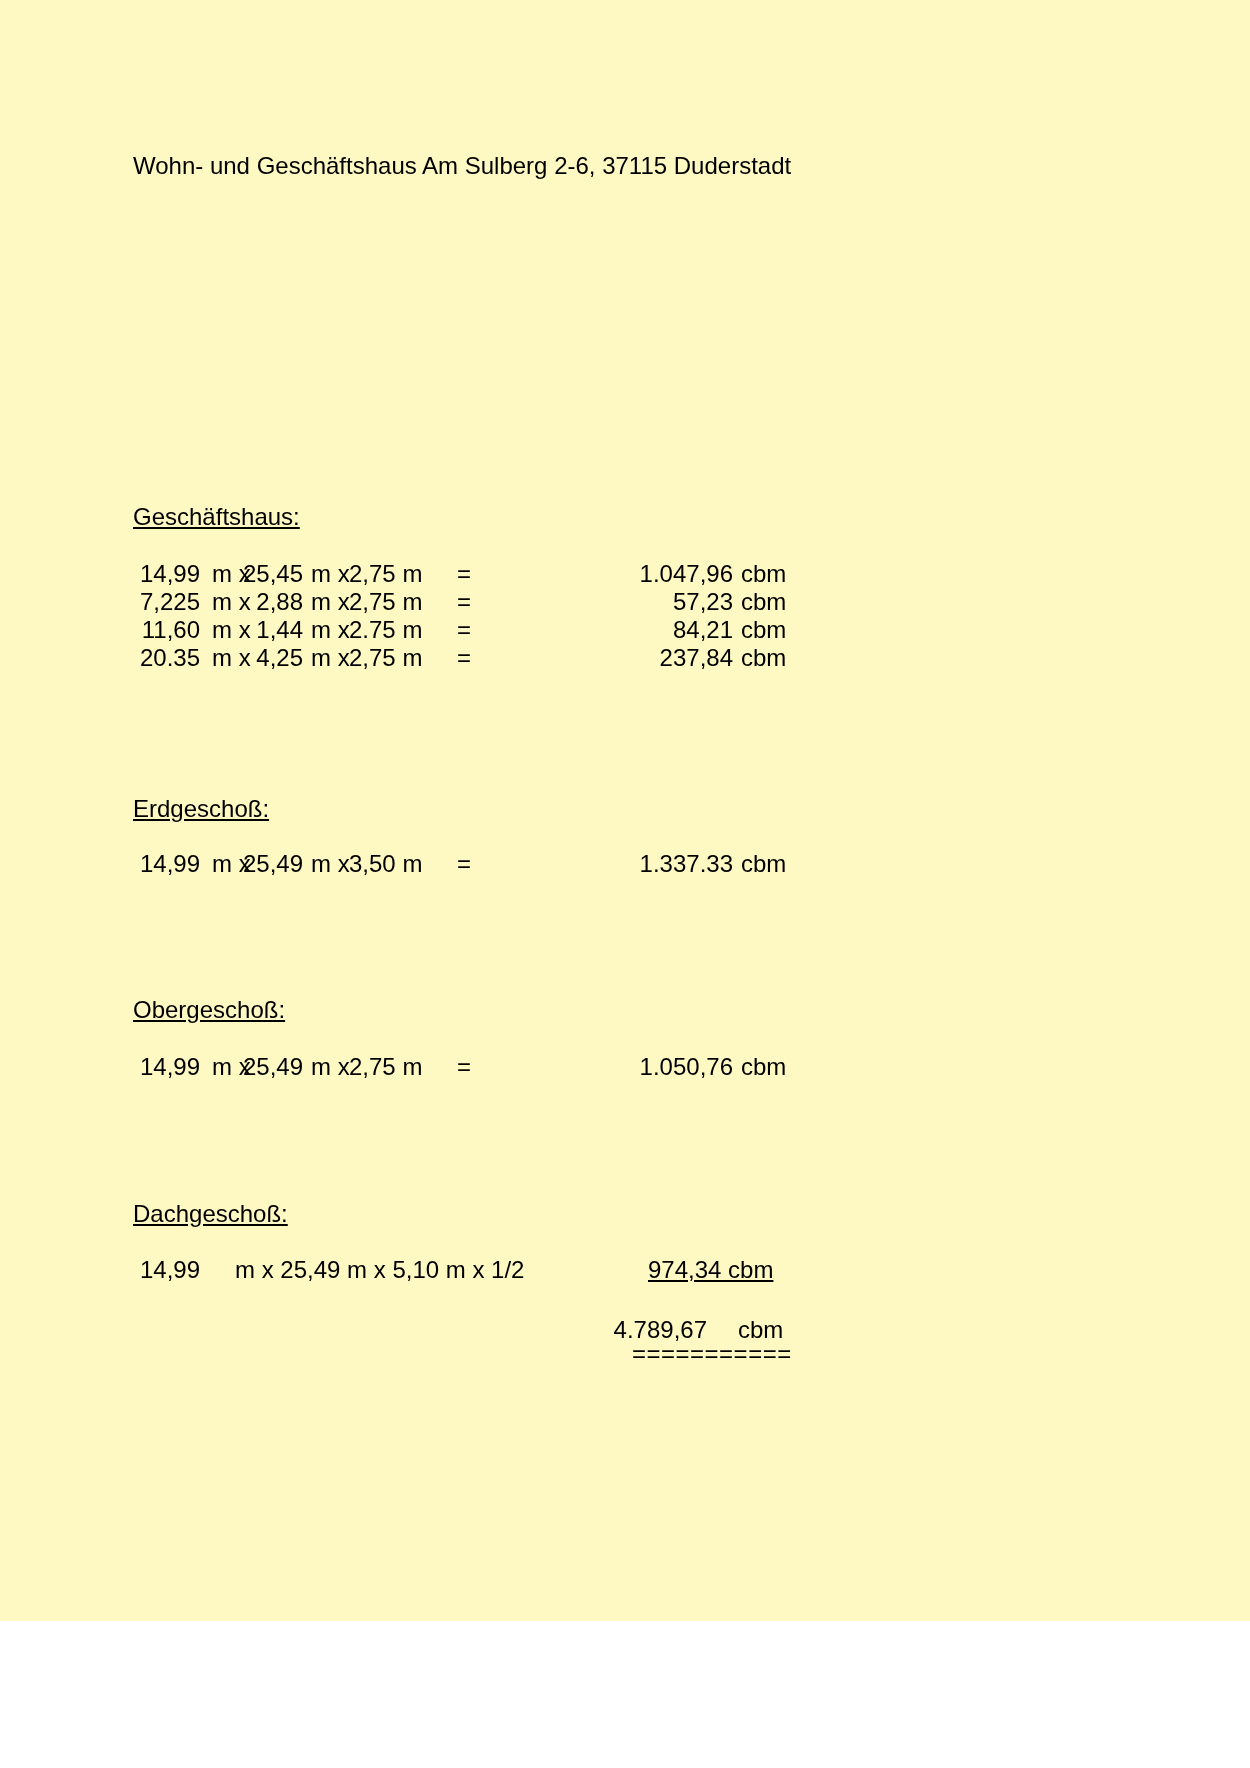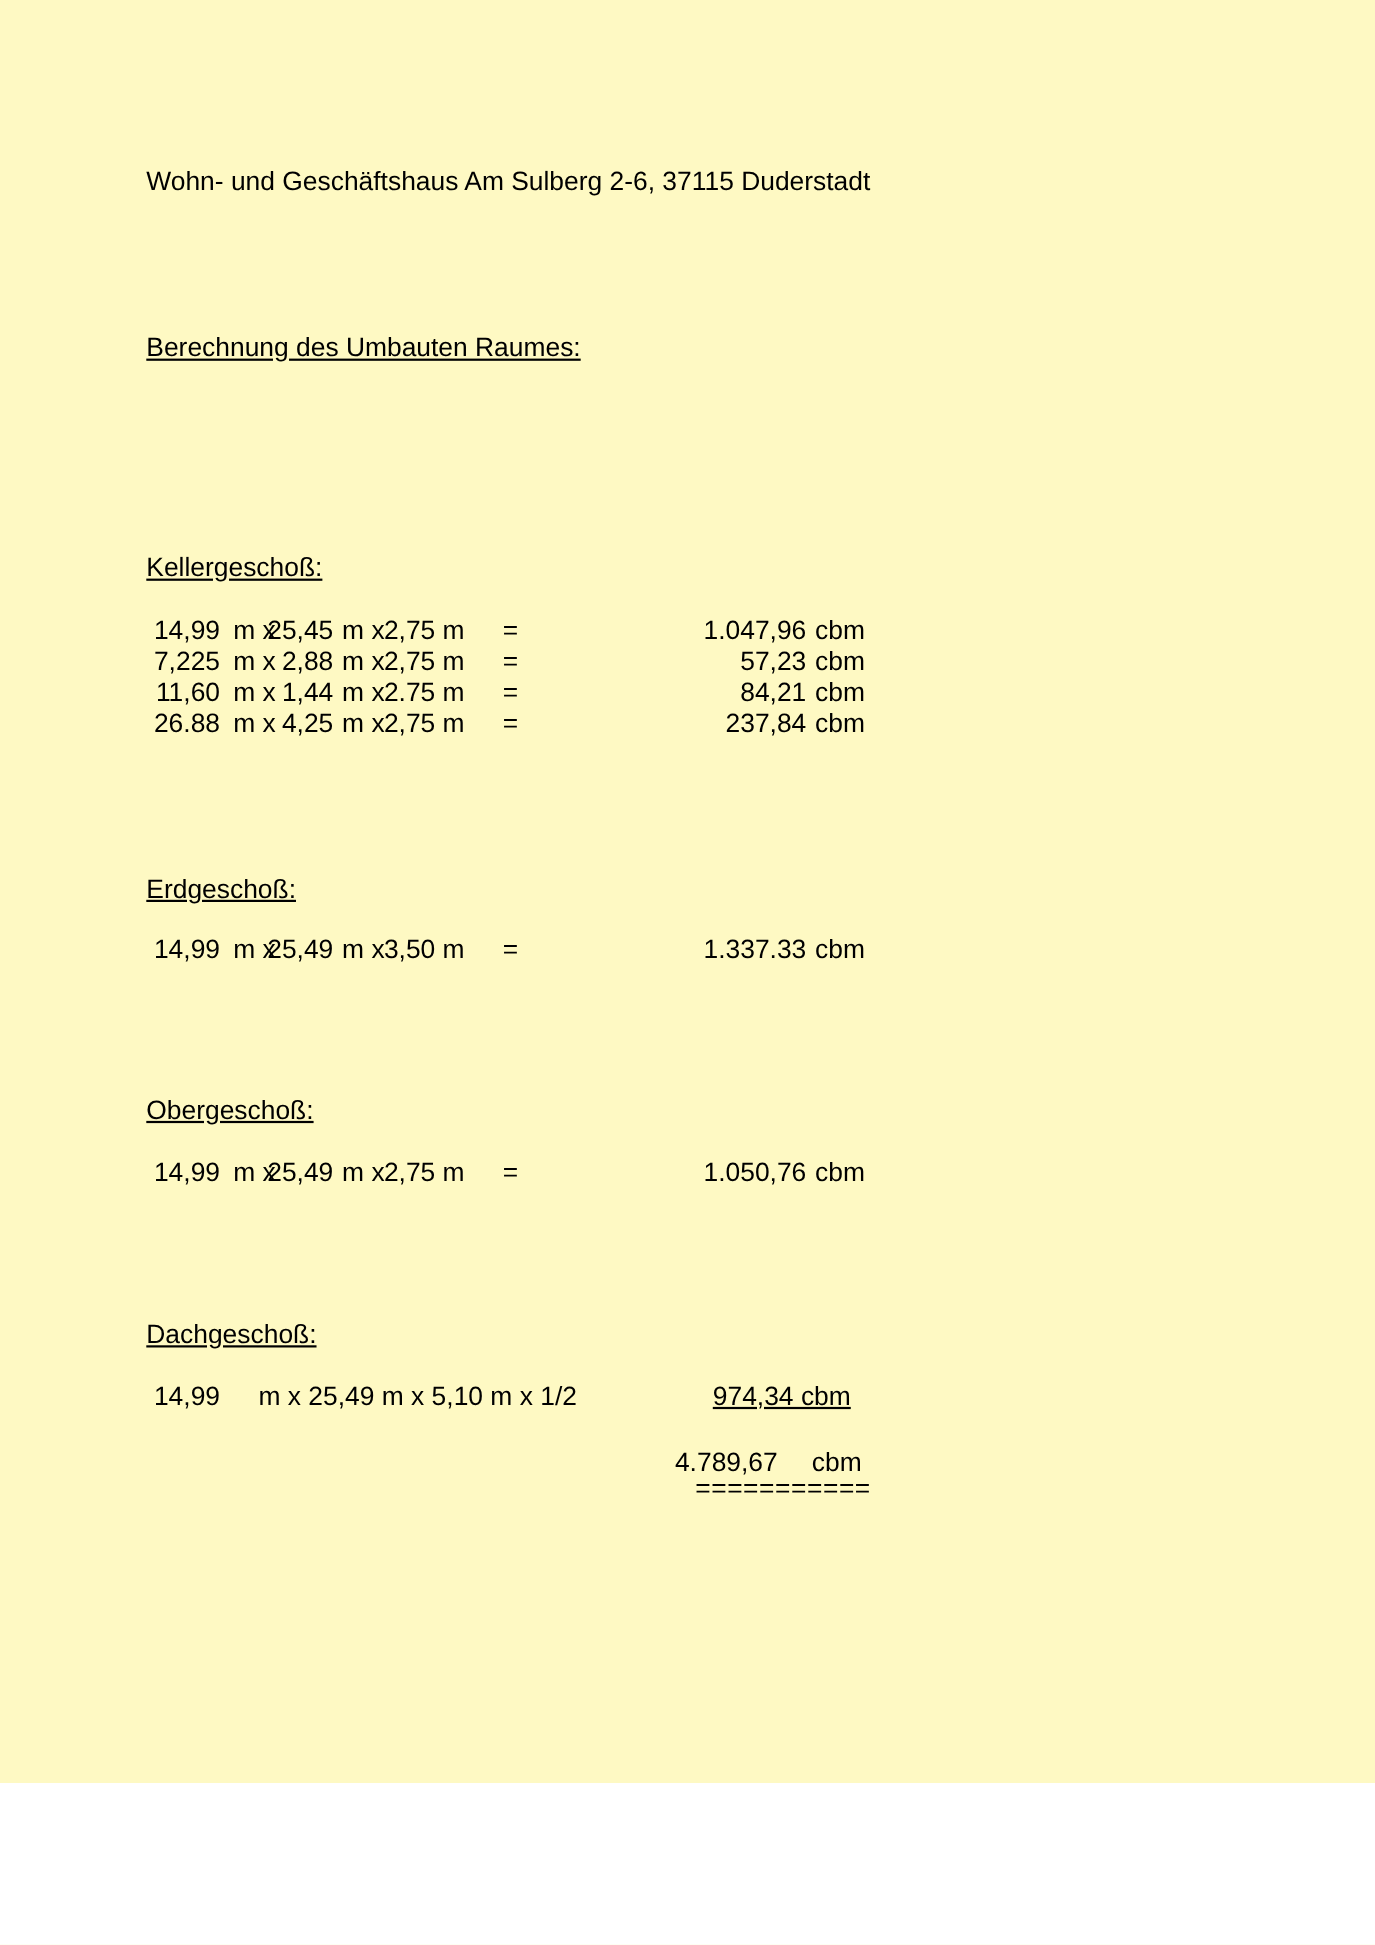--- a/index.html
+++ b/index.html
@@ -52,23 +52,22 @@
   .total-unit{ left: 738px; }
   .sep       { left: 632px; letter-spacing: 0.5px; }
 </style>
 </head>
 <body>
 
 <div class="page">
 
   <div class="line" style="top:152px">Wohn- und Geschäftshaus Am Sulberg 2-6, 37115 Duderstadt</div>
 
-  <div class="line u" style="top:303px">Berechnung des Umbauten Raumes:</div>
 
-  <div class="line u" style="top:503px">Kellergeschoß:</div>
+  <div class="line u" style="top:503px">Geschäftshaus:</div>
 
   <div class="calc-row" style="top:560px">
     <span class="d1">14,99</span>
     <span class="m1">m x</span>
     <span class="d2">25,45</span>
     <span class="m2">m x</span>
     <span class="d3">2,75 m</span>
     <span class="eq">=</span>
     <span class="res">1.047,96</span>
     <span class="unit">cbm</span>
@@ -87,21 +86,21 @@
     <span class="d1">11,60</span>
     <span class="m1">m x</span>
     <span class="d2">1,44</span>
     <span class="m2">m x</span>
     <span class="d3">2.75 m</span>
     <span class="eq">=</span>
     <span class="res">84,21</span>
     <span class="unit">cbm</span>
   </div>
   <div class="calc-row" style="top:644px">
-    <span class="d1">26.88</span>
+    <span class="d1">20.35</span>
     <span class="m1">m x</span>
     <span class="d2">4,25</span>
     <span class="m2">m x</span>
     <span class="d3">2,75 m</span>
     <span class="eq">=</span>
     <span class="res">237,84</span>
     <span class="unit">cbm</span>
   </div>
 
   <div class="line u" style="top:795px">Erdgeschoß:</div>

